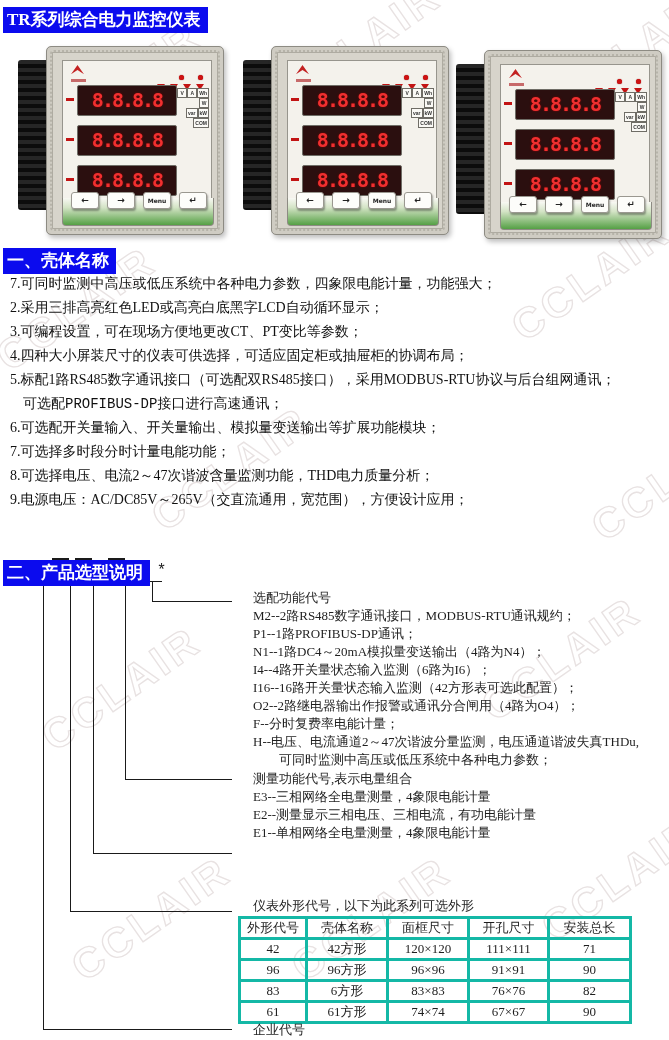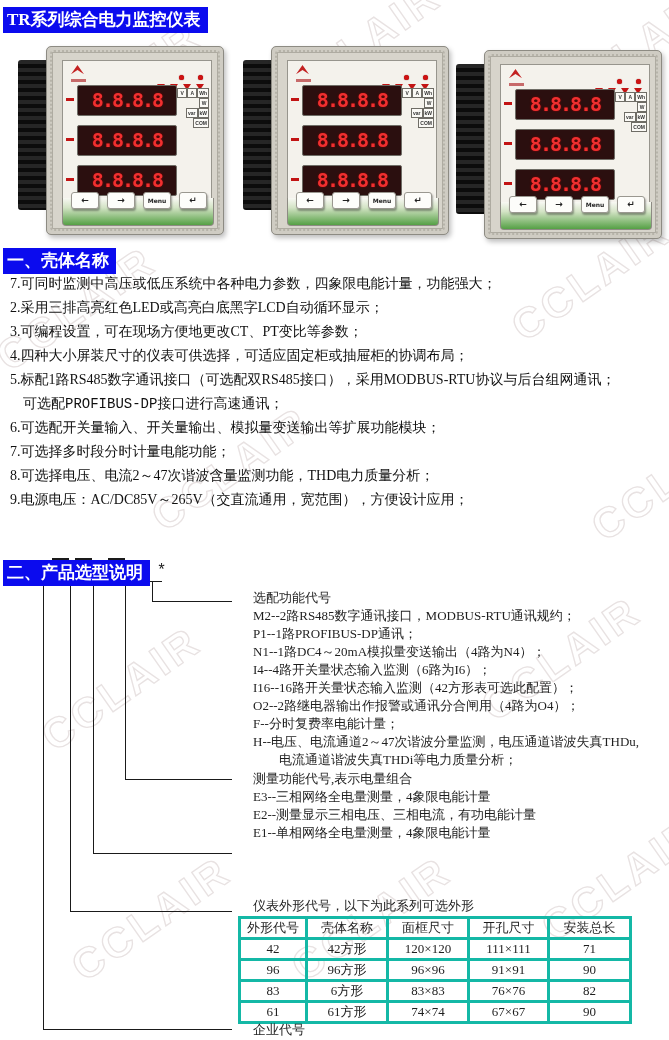--- a/index.html
+++ b/index.html
@@ -219,21 +219,21 @@
   <div class="branch" style="top:589px">
     <div>选配功能代号</div>
     <div>M2--2路RS485数字通讯接口，MODBUS-RTU通讯规约；</div>
     <div>P1--1路PROFIBUS-DP通讯；</div>
     <div>N1--1路DC4～20mA模拟量变送输出（4路为N4）；</div>
     <div>I4--4路开关量状态输入监测（6路为I6）；</div>
     <div>I16--16路开关量状态输入监测（42方形表可选此配置）；</div>
     <div>O2--2路继电器输出作报警或通讯分合闸用（4路为O4）；</div>
     <div>F--分时复费率电能计量；</div>
     <div>H--电压、电流通道2～47次谐波分量监测，电压通道谐波失真THDu,</div>
-    <div class="indent">电流通道谐波失真THDi等电力质量分析；</div>
+    <div class="indent">可同时监测中高压或低压系统中各种电力参数；</div>
   </div>
 
   <div class="branch" style="top:770px">
     <div>测量功能代号,表示电量组合</div>
     <div>E3--三相网络全电量测量，4象限电能计量</div>
     <div>E2--测量显示三相电压、三相电流，有功电能计量</div>
     <div>E1--单相网络全电量测量，4象限电能计量</div>
   </div>
 
 

